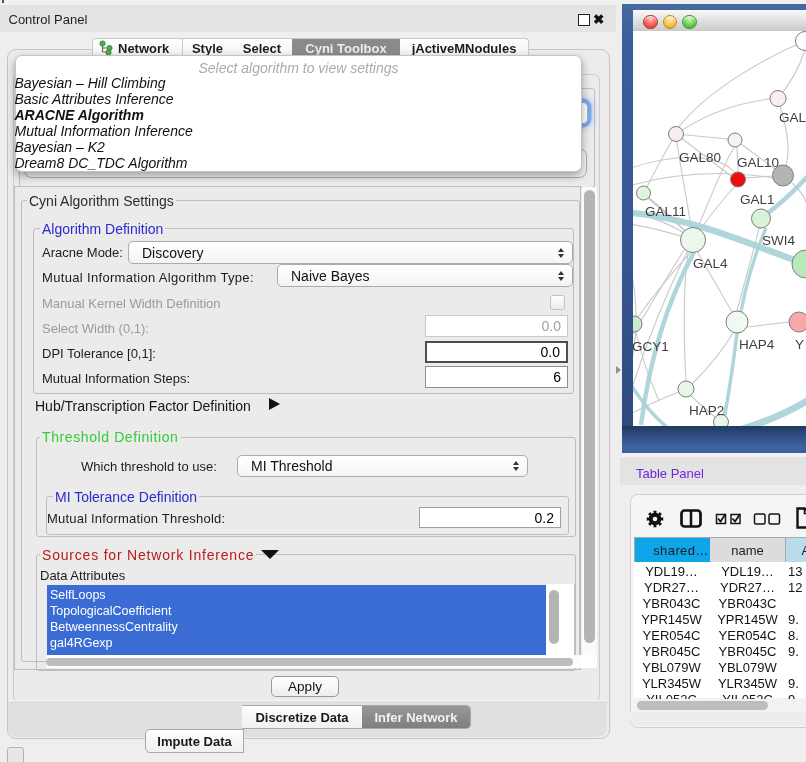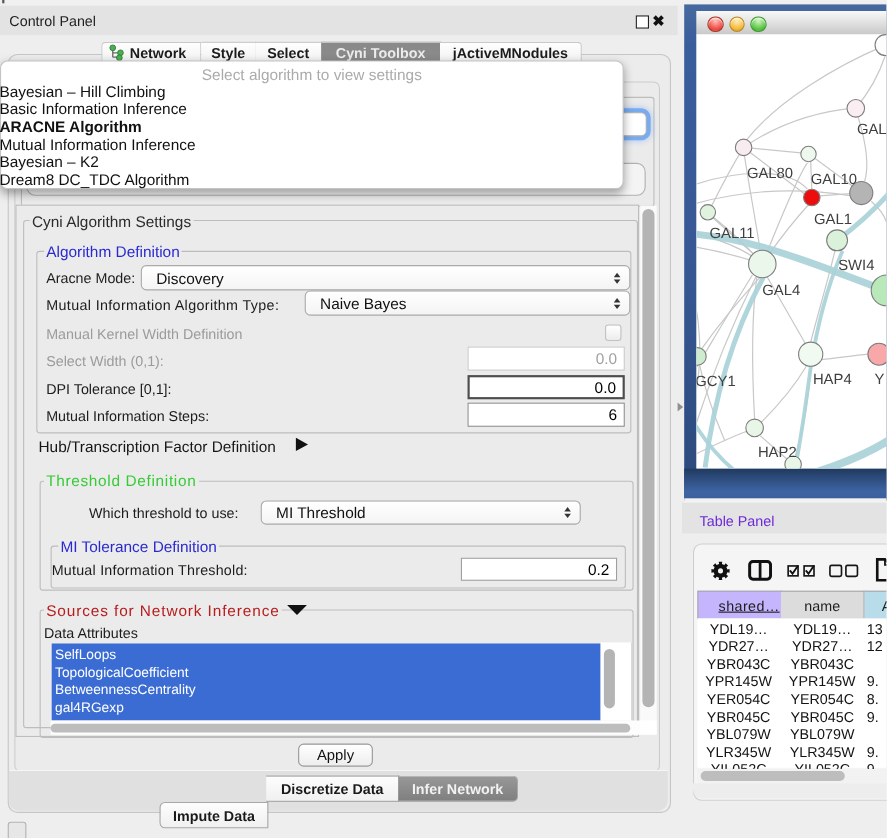--- a/index.html
+++ b/index.html
@@ -84,42 +84,42 @@
 #footer{left:8px;top:700px;width:599px;height:36px;background:#e0e0e0;
   border-radius:0 0 9px 9px;border-top:1px solid #f6f6f6;}
 .btab{top:705px;height:22px;font-size:13px;font-weight:700;color:#1a1a1a;
   display:flex;align-items:center;justify-content:center;border:1px solid #a8a8a8;
   background:linear-gradient(#fdfdfd,#f0f0f0);}
 #btimp{left:145px;width:97px;border-radius:5px 0 0 5px;margin-top:24px;}
 #btdis{left:242px;width:120px;border-left:none;}
 #btinf{left:362px;width:108px;border-left:none;border-radius:0 5px 5px 0;
   background:linear-gradient(#989898,#7f7f7f);color:#f2f2f2;}
 
-#popup{left:0;top:55px;width:565px;height:115px;background:#fff;border:1px solid #c4c4c4;
-  border-radius:7px;box-shadow:0 4px 9px rgba(0,0,0,.35);}
+#popup{left:15px;top:55px;width:565px;height:115px;background:#fff;border:1px solid #c4c4c4;
+  border-radius:7px;box-shadow:0 4px 9px rgba(0,0,0,.35);font-style:italic;}
 #popup .prompt{position:absolute;left:0;top:4px;width:100%;text-align:center;font-size:14px;color:#ababab;}
 #popup .it{position:absolute;left:-1.5px;font-size:14px;color:#111;white-space:nowrap;}
 
 #rwin{left:622px;top:4px;width:184px;height:451px;
   background:linear-gradient(180deg,#46699f 0%,#3a5d9c 8%,#375793 55%,#2c4a7c 96%,#34568c 100%);}
 #rtitle{left:633px;top:10px;width:173px;height:21px;
   background:linear-gradient(#f9f9f9,#c9c9c9);border-bottom:1px solid #808080;}
 .tl{top:14.5px;width:12.5px;height:12.5px;border-radius:50%;box-shadow:inset 0 1.5px 1px rgba(255,255,255,.65);}
 #tlr{left:643px;background:radial-gradient(circle at 50% 25%,#ffc4bd,#f1564c 60%,#cc3a30 100%);border:.5px solid #ad352b;}
 #tly{left:662.5px;background:radial-gradient(circle at 50% 25%,#ffedbb,#f7bf45 60%,#d6981f 100%);border:.5px solid #bc8a1e;}
 #tlg{left:682px;background:radial-gradient(circle at 50% 25%,#d4f5c4,#62ca4d 60%,#3da02c 100%);border:.5px solid #3f9a2f;}
 #canvas{left:633px;top:31px;width:173px;height:395px;background:#fff;overflow:hidden;}
 
 #tpband{left:620px;top:457px;width:186px;height:28px;background:#e3e3e3;}
 #tptext{left:636px;top:466px;font-size:13px;color:#6d28d9;}
 #tcontainer{left:630px;top:494px;width:190px;height:232px;background:#f5f5f5;
   border:1px solid #cfcfcf;border-radius:8px 0 0 8px;}
 .hcell{top:537px;height:24px;border:1px solid #a8a8a8;font-size:13px;color:#1d1d1d;
   display:flex;align-items:center;justify-content:center;}
-#hc1{left:634px;width:75px;background:#c4b5fd;text-indent:17px;letter-spacing:0.4px;text-decoration:underline;}
+#hc1{left:634px;width:75px;background:#0ea5e9;text-indent:17px;letter-spacing:0.4px;}
 #hc2{left:710px;width:75px;background:#dcdcdc;border-left:none;}
 #hc3{left:786px;width:20px;background:#b9dcea;border-left:none;border-right:none;}
 #tbody{left:634px;top:562px;width:172px;height:136px;background:#fff;}
 .trow{position:absolute;font-size:13px;color:#141414;white-space:nowrap;}
 #thsb{left:634px;top:699px;width:172px;height:13px;background:#f2f2f2;}
 #thsbthumb{left:637px;top:701px;width:131px;height:9px;background:#bdbdbd;border-radius:4.5px;}
 #tfoot{left:630px;top:712px;width:176px;height:14px;background:#ededed;border-radius:0 0 0 8px;}
 
 #miniicon{left:7px;top:747px;width:15px;height:15px;border:1.6px solid #b2b2b2;border-radius:3px;background:#e7e7e7;}
 #splith{left:615.5px;top:366px;width:0;height:0;border-top:4px solid transparent;border-bottom:4px solid transparent;border-left:5px solid #909090;}
@@ -214,21 +214,21 @@
 
   <div class="abs" id="apply">Apply</div>
   <div class="abs" id="footer"></div>
   <div class="abs btab" id="btimp">Impute Data</div>
   <div class="abs btab" id="btdis">Discretize Data</div>
   <div class="abs btab" id="btinf">Infer Network</div>
 
   <div class="abs" id="popup">
     <div class="prompt">Select algorithm to view settings</div>
     <div class="it" style="top:19px;">Bayesian – Hill Climbing</div>
-    <div class="it" style="top:35px;">Basic Information Inference</div>
+    <div class="it" style="top:35px;">Basic Attributes Inference</div>
     <div class="it" style="top:51px;font-weight:700;">ARACNE Algorithm</div>
     <div class="it" style="top:67px;">Mutual Information Inference</div>
     <div class="it" style="top:83px;">Bayesian – K2</div>
     <div class="it" style="top:99px;">Dream8 DC_TDC Algorithm</div>
   </div>
 
   <div class="abs" id="rwin"></div>
   <div class="abs" style="left:622px;top:426px;width:184px;height:29px;background:linear-gradient(#1f3a5e 0%,#2a4775 22%,#3d63a1 70%,#3c5f9b 100%);"></div>
   <div class="abs" style="left:622px;top:453px;width:184px;height:4px;background:#f2f2f2;"></div>
   <div class="abs" id="rtitle"></div>

